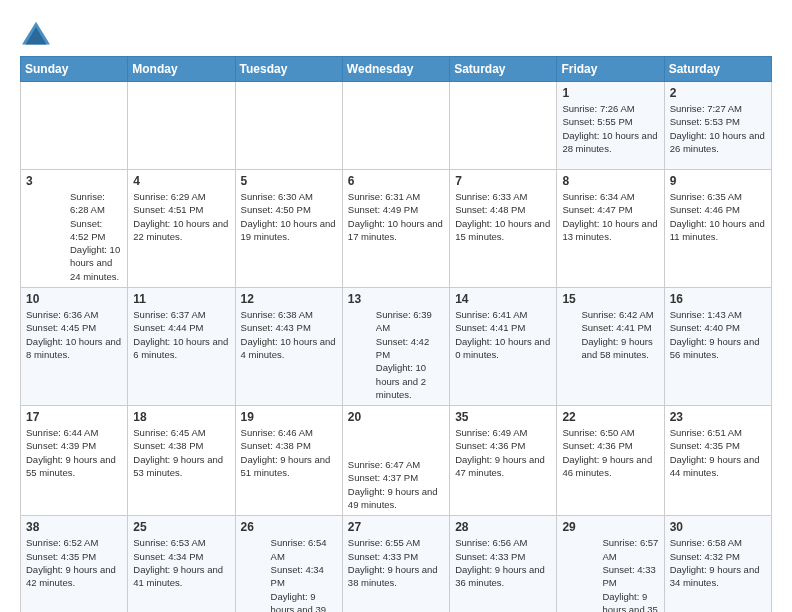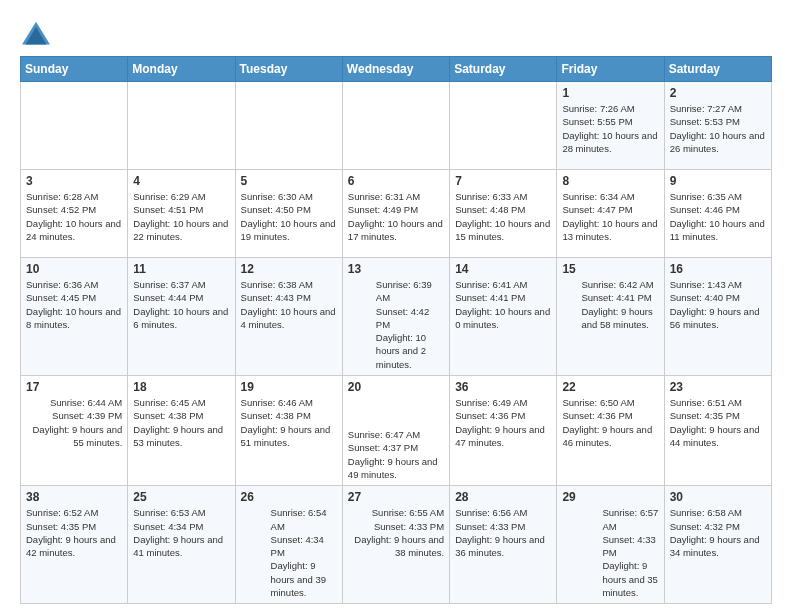--- a/index.html
+++ b/index.html
@@ -142,21 +142,21 @@
           <td>
             <span class="day-num">2</span>
             <div class="day-info" style="white-space: pre-line;">Sunrise: 7:27 AM
 Sunset: 5:53 PM
 Daylight: 10 hours and 26 minutes.</div>
           </td>
         </tr>
         <tr>
           <td>
             <span class="day-num">3</span>
-            <div class="day-info" style="white-space: pre-line;">Sunrise: 6:28 AM
+            <div class="day-info" style="white-space: pre-line; margin-left: 44px;">Sunrise: 6:28 AM
 Sunset: 4:52 PM
 Daylight: 10 hours and 24 minutes.</div>
           </td>
           <td>
             <span class="day-num">4</span>
             <div class="day-info" style="white-space: pre-line;">Sunrise: 6:29 AM
 Sunset: 4:51 PM
 Daylight: 10 hours and 22 minutes.</div>
           </td>
           <td>
@@ -230,21 +230,21 @@
           <td>
             <span class="day-num">16</span>
             <div class="day-info" style="white-space: pre-line;">Sunrise: 1:43 AM
 Sunset: 4:40 PM
 Daylight: 9 hours and 56 minutes.</div>
           </td>
         </tr>
         <tr>
           <td>
             <span class="day-num">17</span>
-            <div class="day-info" style="white-space: pre-line; text-align: right;">Sunrise: 6:44 AM
+            <div class="day-info" style="white-space: pre-line;">Sunrise: 6:44 AM
 Sunset: 4:39 PM
 Daylight: 9 hours and 55 minutes.</div>
           </td>
           <td>
             <span class="day-num">18</span>
             <div class="day-info" style="white-space: pre-line;">Sunrise: 6:45 AM
 Sunset: 4:38 PM
 Daylight: 9 hours and 53 minutes.</div>
           </td>
           <td>
@@ -253,21 +253,21 @@
 Sunset: 4:38 PM
 Daylight: 9 hours and 51 minutes.</div>
           </td>
           <td>
             <span class="day-num">20</span>
             <div class="day-info" style="white-space: pre-line; margin-top: 34px;">Sunrise: 6:47 AM
 Sunset: 4:37 PM
 Daylight: 9 hours and 49 minutes.</div>
           </td>
           <td>
-            <span class="day-num">36</span>
+            <span class="day-num">35</span>
             <div class="day-info" style="white-space: pre-line;">Sunrise: 6:49 AM
 Sunset: 4:36 PM
 Daylight: 9 hours and 47 minutes.</div>
           </td>
           <td>
             <span class="day-num">22</span>
             <div class="day-info" style="white-space: pre-line;">Sunrise: 6:50 AM
 Sunset: 4:36 PM
 Daylight: 9 hours and 46 minutes.</div>
           </td>
@@ -292,21 +292,21 @@
 Daylight: 9 hours and 41 minutes.</div>
           </td>
           <td>
             <span class="day-num">26</span>
             <div class="day-info" style="white-space: pre-line; margin-left: 30px;">Sunrise: 6:54 AM
 Sunset: 4:34 PM
 Daylight: 9 hours and 39 minutes.</div>
           </td>
           <td>
             <span class="day-num">27</span>
-            <div class="day-info" style="white-space: pre-line; text-align: right;">Sunrise: 6:55 AM
+            <div class="day-info" style="white-space: pre-line;">Sunrise: 6:55 AM
 Sunset: 4:33 PM
 Daylight: 9 hours and 38 minutes.</div>
           </td>
           <td>
             <span class="day-num">28</span>
             <div class="day-info" style="white-space: pre-line;">Sunrise: 6:56 AM
 Sunset: 4:33 PM
 Daylight: 9 hours and 36 minutes.</div>
           </td>
           <td>

